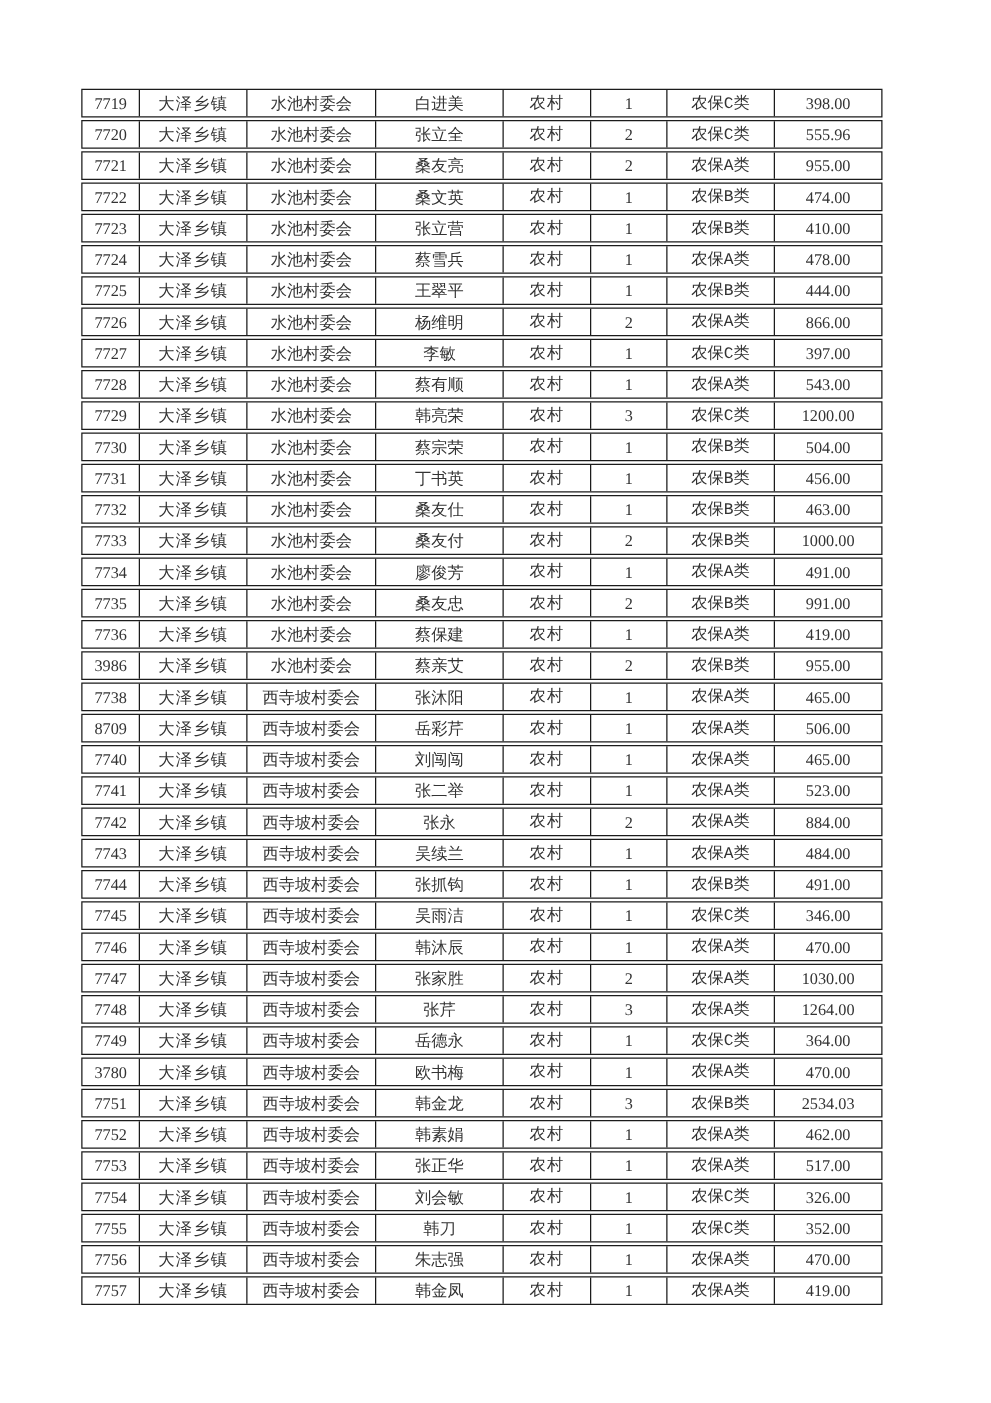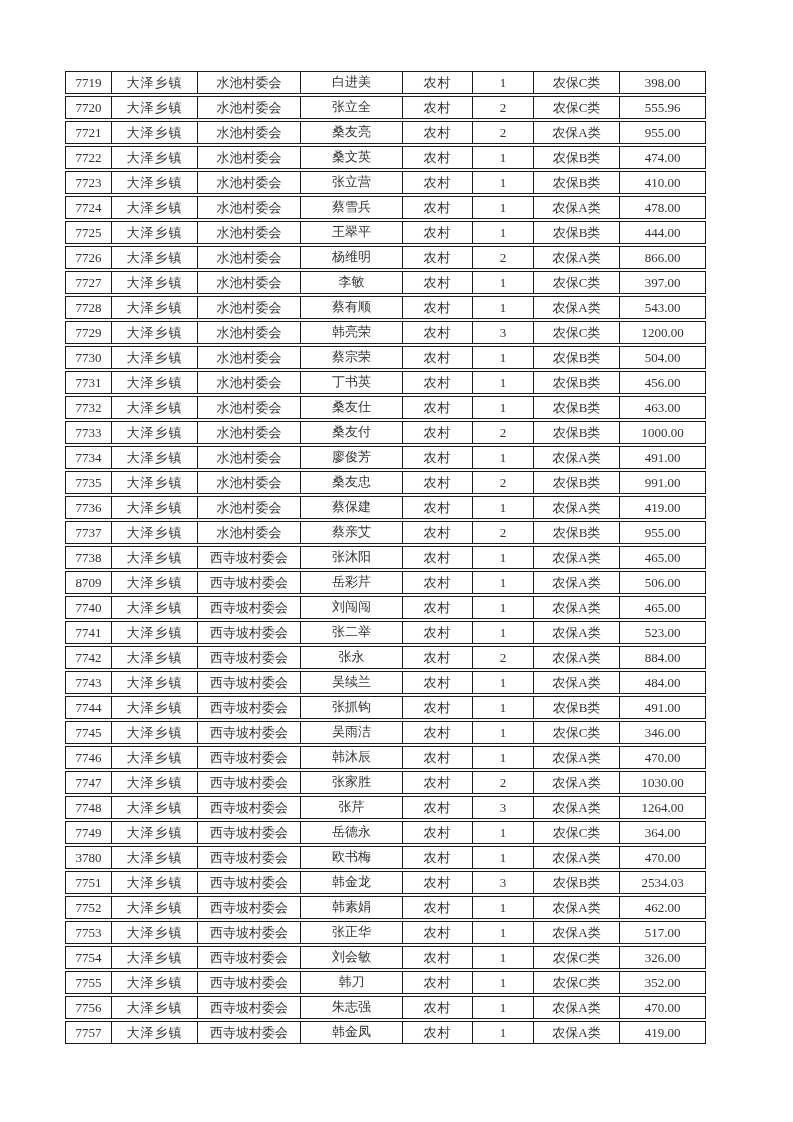--- a/index.html
+++ b/index.html
@@ -40,24 +40,24 @@
     white-space: nowrap;
     overflow: hidden;
     line-height: 1;
   }
   .cell + .cell {
     border-left: 1.6px solid #1b1b1b;
   }
   .c0 { width: 45px; }
   .c1 { width: 86px; letter-spacing: 1px; }
   .c2 { width: 103px; }
-  .c3 { width: 102px; font-family: Liberation Mono, monospace; }
-  .c4 { width: 70px; letter-spacing: 1px; }
+  .c3 { width: 102px; }
+  .c4 { width: 70px; letter-spacing: 1px; font-family: Liberation Mono, monospace; }
   .c5 { width: 61px; }
-  .c6 { width: 86px; }
+  .c6 { width: 86px; font-family: Liberation Mono, monospace; }
   .c7 { flex: 1; }
 </style>
 </head>
 <body>
 
 <div class="page">
   <div class="records">
       <div class="row">
         <div class="cell c0">7719</div>
         <div class="cell c1">大泽乡镇</div>
@@ -232,21 +232,21 @@
         <div class="cell c0">7736</div>
         <div class="cell c1">大泽乡镇</div>
         <div class="cell c2">水池村委会</div>
         <div class="cell c3">蔡保建</div>
         <div class="cell c4">农村</div>
         <div class="cell c5">1</div>
         <div class="cell c6">农保A类</div>
         <div class="cell c7">419.00</div>
       </div>
       <div class="row">
-        <div class="cell c0">7737</div>
+        <div class="cell c0">3986</div>
         <div class="cell c1">大泽乡镇</div>
         <div class="cell c2">水池村委会</div>
         <div class="cell c3">蔡亲艾</div>
         <div class="cell c4">农村</div>
         <div class="cell c5">2</div>
         <div class="cell c6">农保B类</div>
         <div class="cell c7">955.00</div>
       </div>
       <div class="row">
         <div class="cell c0">7738</div>

